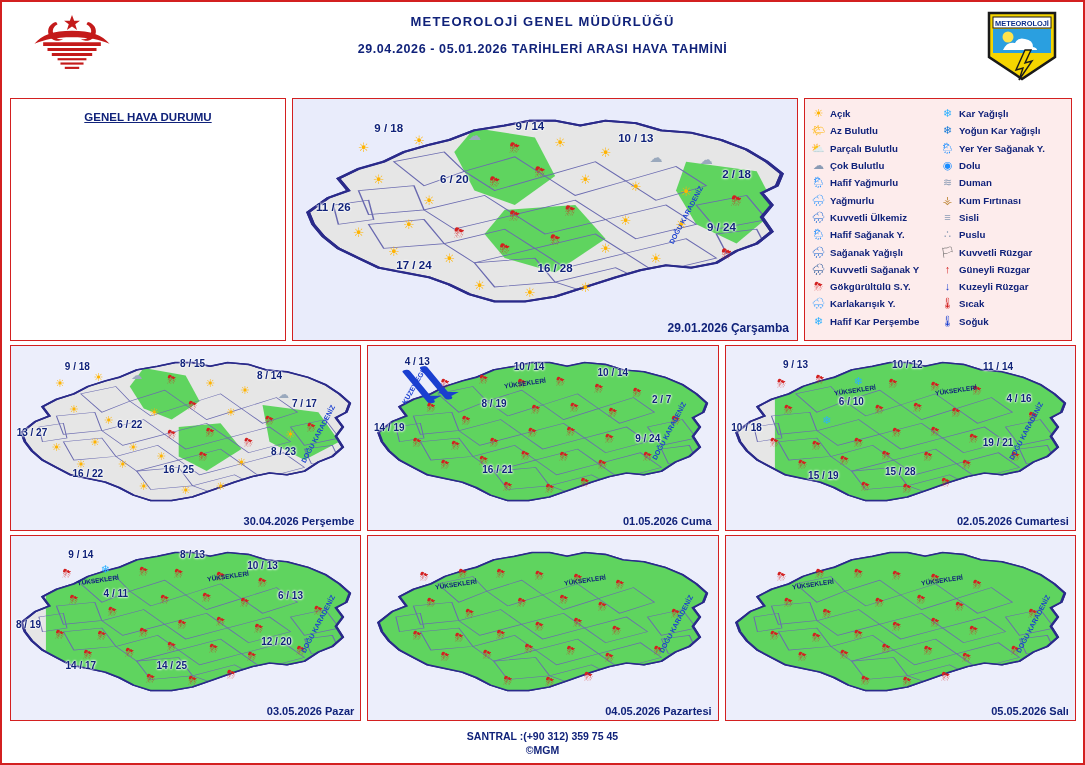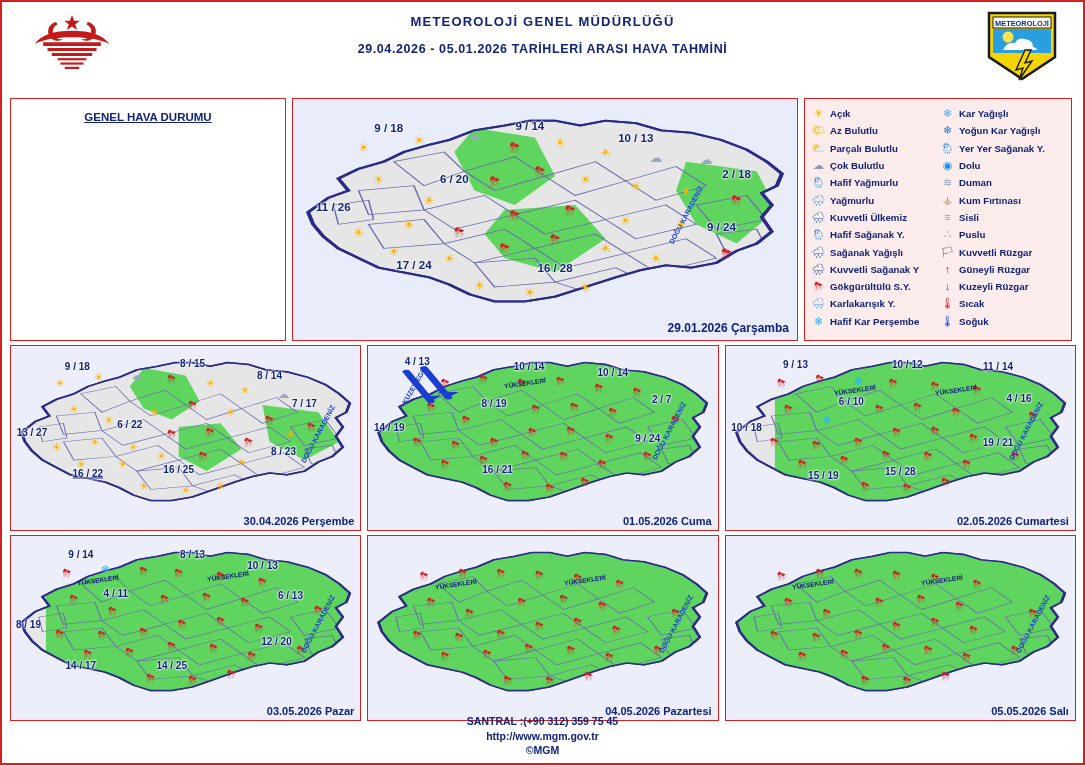--- a/index.html
+++ b/index.html
@@ -448,21 +448,21 @@
           <div class="wsym" style="left: 50%; top: 78%; color: rgb(255, 179, 0);">☀</div>
           <div class="wsym" style="left: 60%; top: 76%; color: rgb(255, 179, 0);">☀</div>
           <div class="sealabel rot" style="left: 88%; top: 48%; transform: translate(-50%, -50%) rotate(-62deg);">DOĞU KARADENİZ</div>
           <div class="temp" style="left: 19%; top: 11%;">9 / 18</div>
           <div class="temp" style="left: 52%; top: 9%;">8 / 15</div>
           <div class="temp" style="left: 74%; top: 16%;">8 / 14</div>
           <div class="temp" style="left: 34%; top: 30%; margin-top: 23px;">6 / 22</div>
           <div class="temp" style="left: 84%; top: 31%;">7 / 17</div>
           <div class="temp" style="left: 6%; top: 47%;">13 / 27</div>
           <div class="temp" style="left: 78%; top: 57%;">8 / 23</div>
-          <div class="temp" style="left: 22%; top: 69%; text-decoration: underline;">16 / 22</div>
+          <div class="temp" style="left: 22%; top: 69%;">16 / 22</div>
           <div class="temp" style="left: 48%; top: 67%;">16 / 25</div>
         </div>
       <div class="panel-caption">30.04.2026 Perşembe</div>
     </div>
     <div class="panel smallmap">
       <div class="mapwrap" id="mapwrap-2">
           <svg viewBox="0 0 100 100" preserveAspectRatio="none">
             <defs>
               <clipPath id="clip-2">
                 <path d="M3,47 L7,41 L11,38 L9,33 L13,29 L18,26 L22,22 L27,19 L31,17 L36,13 L42,11 L47,9 L52,9 L57,11 L62,9 L68,10 L73,13 L79,14 L85,17 L90,21 L94,26 L97,31 L96,36 L93,39 L95,44 L93,49 L95,55 L92,60 L88,63 L84,68 L79,70 L74,69 L69,71 L64,74 L58,78 L52,82 L46,84 L40,84 L35,81 L31,77 L27,74 L22,72 L17,70 L13,66 L9,62 L6,57 L4,52 Z"></path>
@@ -820,17 +820,16 @@
           <div class="sealabel rot" style="left: 88%; top: 48%; transform: translate(-50%, -50%) rotate(-62deg);">DOĞU KARADENİZ</div>
           <div class="hilabel" style="left: 25%; top: 26%; transform: translate(-50%, -50%) rotate(-8deg);">YÜKSEKLERİ</div>
           <div class="hilabel" style="left: 62%; top: 24%; transform: translate(-50%, -50%) rotate(-8deg);">YÜKSEKLERİ</div>
         </div>
       <div class="panel-caption">05.05.2026 Salı</div>
     </div>
   </div>
 
   <div class="footer">
     <div>SANTRAL :(+90 312) 359 75 45</div>
-    <div>http://www.mgm.gov.tr</div>
     <div>©MGM</div>
   </div>
 
 </div>
 
 </body></html>

